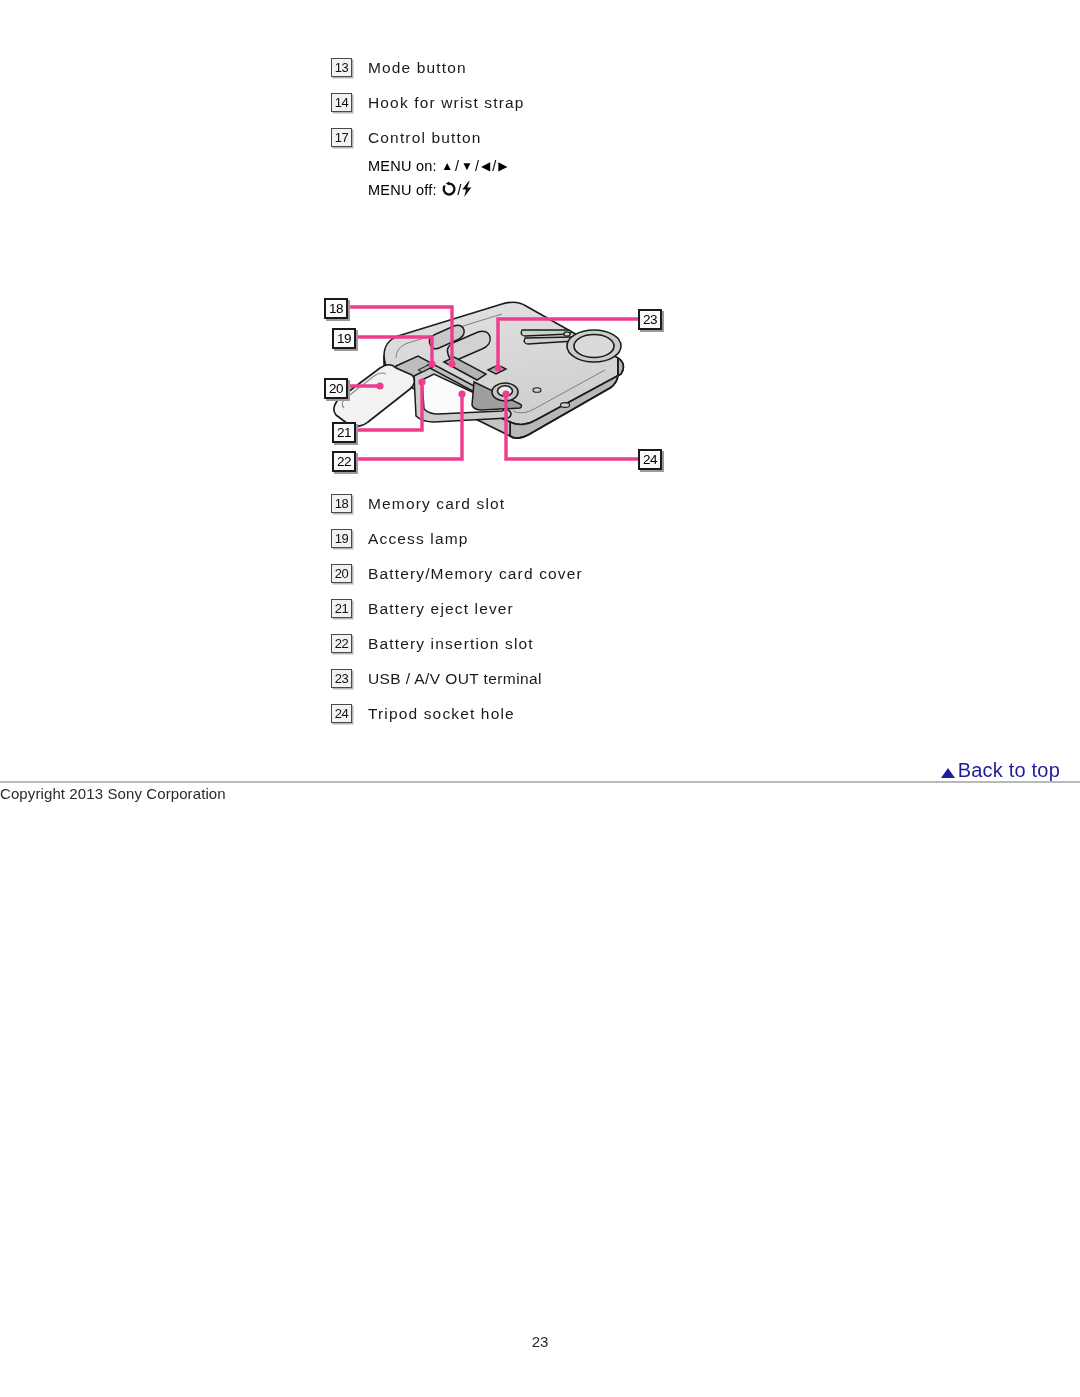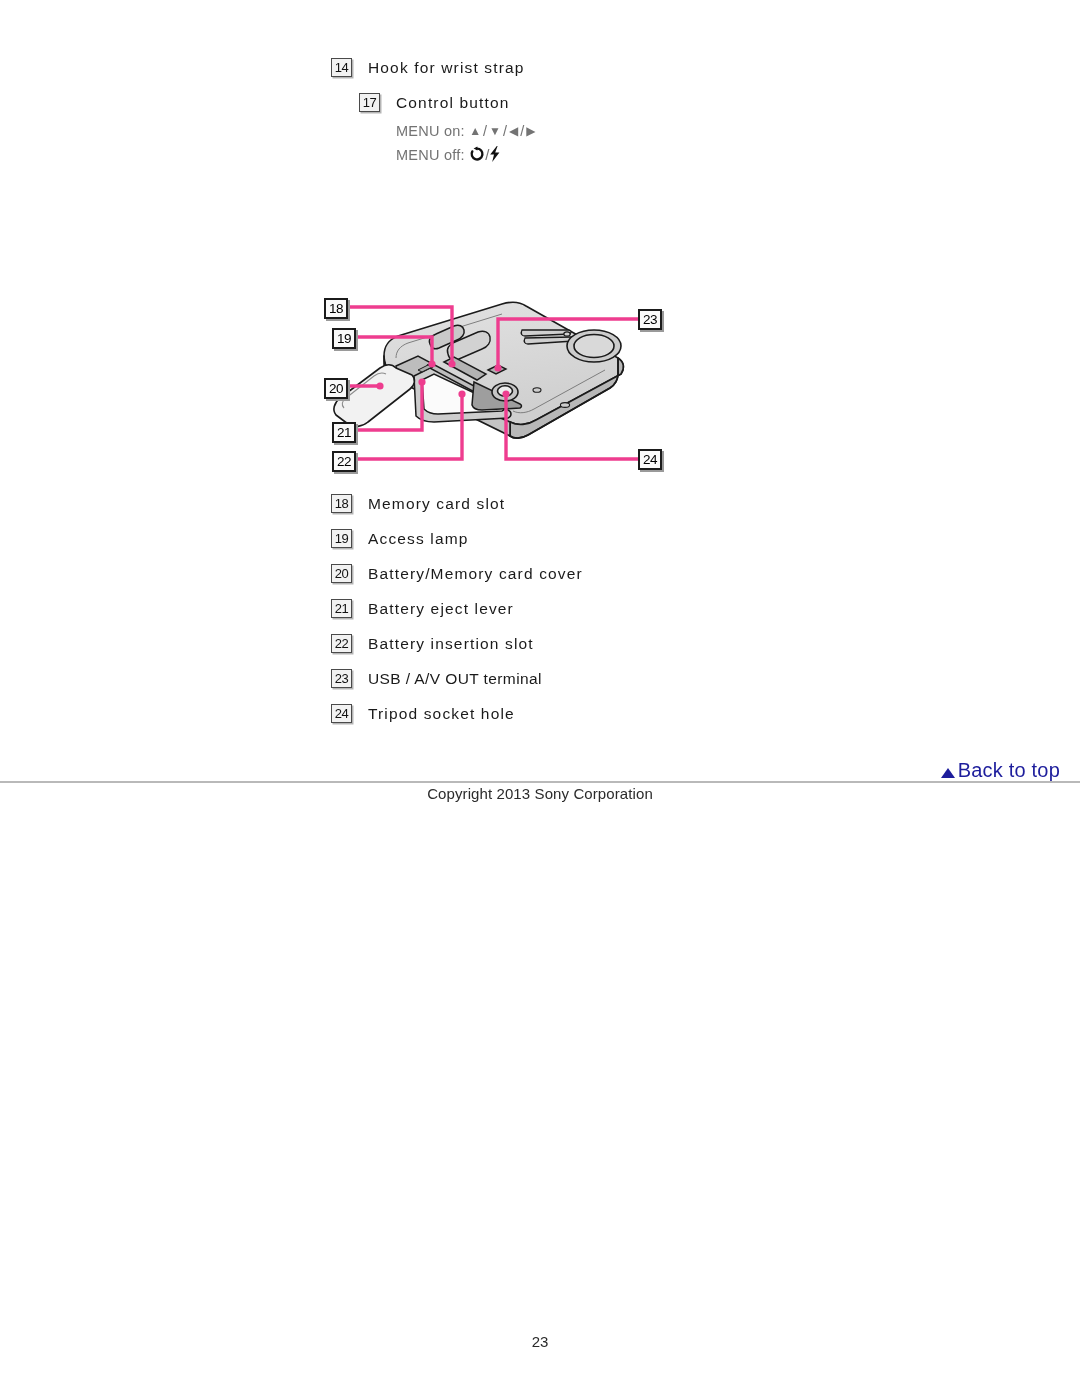--- a/index.html
+++ b/index.html
@@ -68,28 +68,27 @@
     letter-spacing: 1.15px;
     color: #1a1a1a;
     padding-top: 1px;
     white-space: nowrap;
   }
   .label-cell.tight { letter-spacing: 0.4px; }
 
   
   .row-control {
     height: auto;
-    margin-left: 28px;
   }
   .sub-lines {
     margin-top: 6px;
     font-size: 14.5px;
     line-height: 24px;
     letter-spacing: 0.25px;
-    color: #737373;
+    color: #000000;
     white-space: nowrap;
   }
   .sub-lines .glyph {
     font-size: 12px;
     vertical-align: 1px;
     letter-spacing: 0;
   }
   .sub-lines .sep { letter-spacing: 0; padding: 0 2px; }
 
   .qmark {
@@ -193,21 +192,21 @@
     top: 781px;
     width: 1080px;
     height: 2px;
     background: #b9b9b9;
   }
   #copyright {
     position: absolute;
     left: 0;
     top: 785px;
     width: 1080px;
-    text-align: center;
+    text-align: left;
     font-size: 15px;
     color: #2b2b2b;
     letter-spacing: 0.1px;
   }
   #page-number {
     position: absolute;
     left: 0;
     top: 1333px;
     width: 1080px;
     text-align: center;
@@ -215,20 +214,26 @@
     color: #2b2b2b;
   }
 </style>
 </head>
 <body>
 
 <div class="page">
 
   <div class="callout-list" id="list-top">
 
+    <div class="callout-row">
+      <div class="badge-cell">
+        <span class="badge">13</span>
+      </div>
+      <div class="label-cell">Mode button</div>
+    </div>
 
     <div class="callout-row">
       <div class="badge-cell">
         <span class="badge">14</span>
       </div>
       <div class="label-cell">Hook for wrist strap</div>
     </div>
 
 
 

